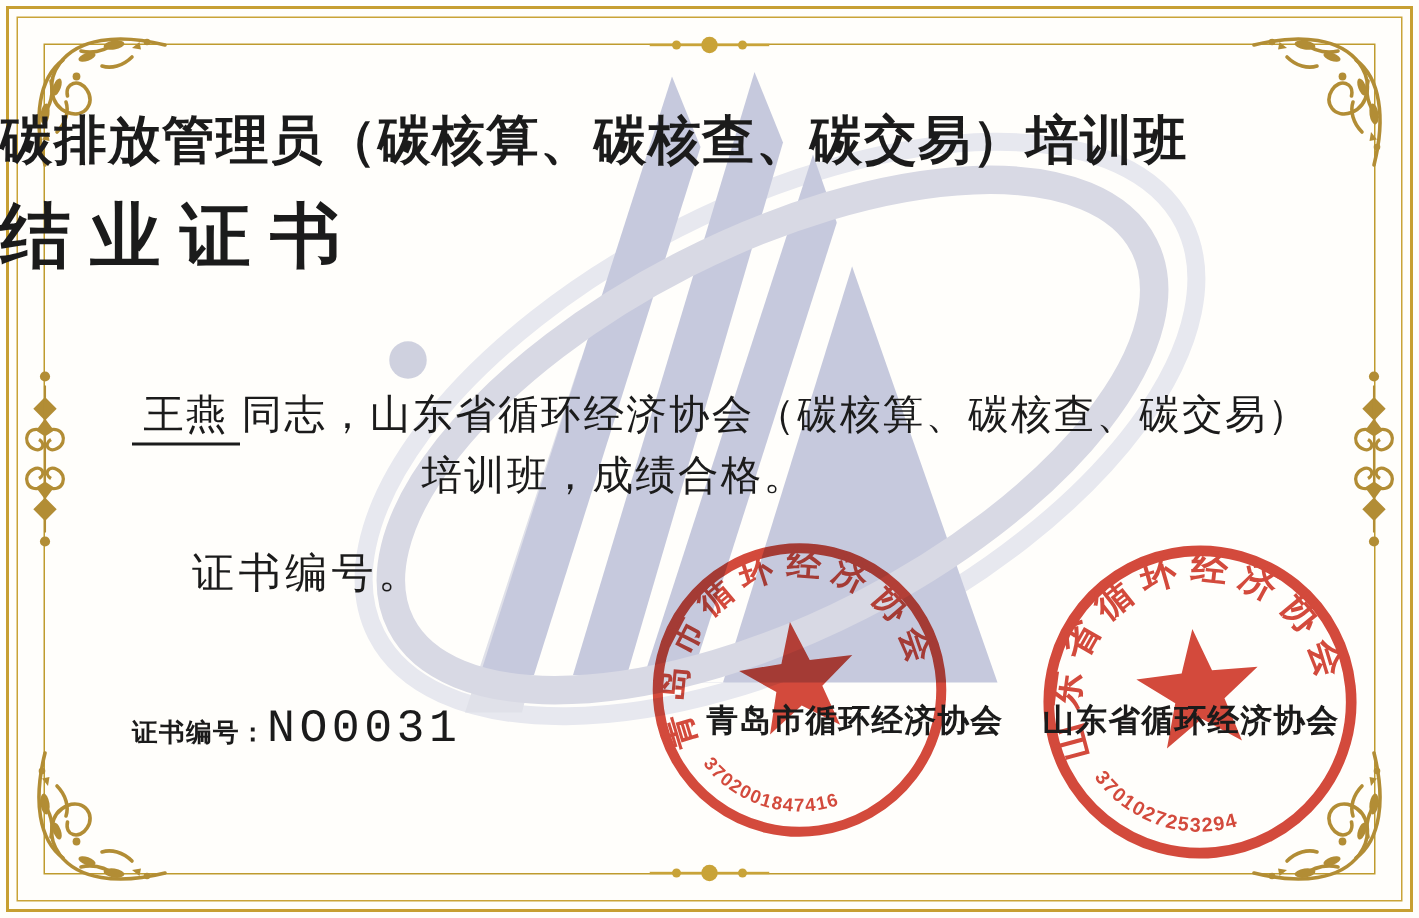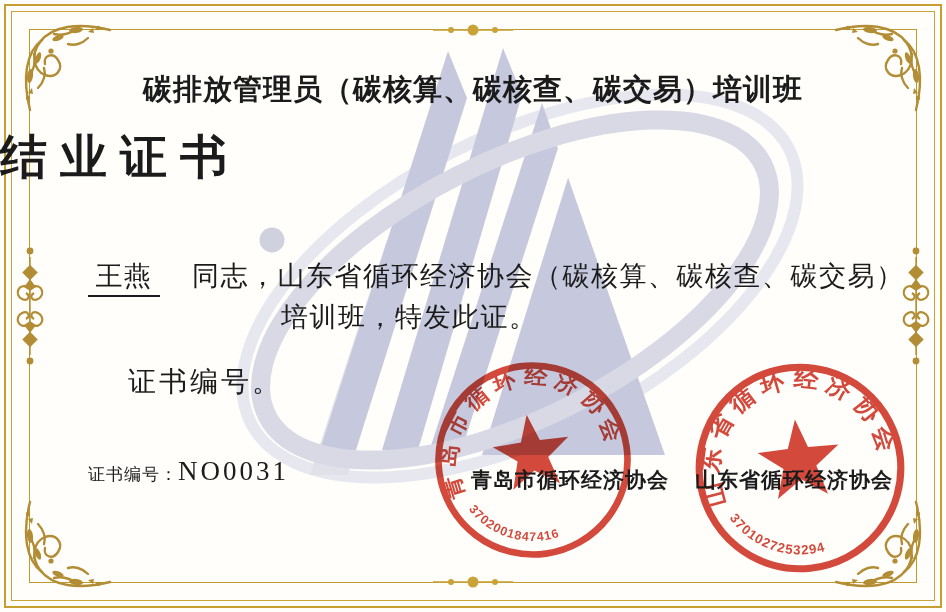--- a/index.html
+++ b/index.html
@@ -24,32 +24,32 @@
   .edge-mid{width:34px;height:130px;}
   .edge-mid.left{left:13px;top:241px;}
   .edge-mid.right{right:13px;top:241px;transform:scaleX(-1);}
   .dots-mid{width:80px;height:16px;}
   .dots-mid.top{left:433px;top:22px;}
   .dots-mid.bottom{left:433px;bottom:22px;}
   
   .watermark{position:absolute;left:160px;top:28px;width:700px;height:472px;z-index:1;}
   
   .txt{position:absolute;z-index:3;white-space:nowrap;}
-  .title-line{left:0;top:70px;width:946px;text-align:center;
-    font-size:29px;font-weight:bold;letter-spacing:1px;}
+  .title-line{left:0;top:70px;width:946px;text-align:left;
+    font-size:35px;font-weight:bold;letter-spacing:1px;}
   .subtitle{left:0;top:126px;width:946px;
     font-size:47px;font-weight:bold;letter-spacing:13px;}
   .body-line1{left:88px;top:258px;font-size:27px;letter-spacing:1.5px;}
   .recipient-name{display:inline-block;min-width:64px;text-align:center;
-    padding:0 4px 1px 4px;margin-right:32px;border-bottom:2px solid #1b1b1b;}
+    padding:0 4px 1px 4px;margin-right:1px;border-bottom:2px solid #1b1b1b;}
   .body-line2{left:281px;top:299px;font-size:27px;letter-spacing:1.5px;}
   .issue-statement{left:128px;top:363px;font-size:28px;letter-spacing:3px;}
   .serial-row{left:88px;top:456px;display:flex;align-items:baseline;}
-  .serial-label{font-size:17px;font-weight:normal;letter-spacing:1px;}
-  .serial-number{font-size:27px;letter-spacing:3px;font-family:Liberation Serif, serif;}
+  .serial-label{font-size:17px;font-weight:bold;letter-spacing:1px;}
+  .serial-number{font-size:31px;letter-spacing:3px;font-family:Liberation Mono, monospace;margin-top:13px;}
   .issuers{left:471px;top:466px;z-index:6;font-size:21px;font-weight:bold;letter-spacing:1px;display:flex;gap:26px;}
   .issue-date{left:701px;top:496px;z-index:6;font-size:20px;font-weight:bold;letter-spacing:1px;}
   
   .seal{position:absolute;z-index:4;mix-blend-mode:multiply;opacity:.92;}
   .seal.s1{left:428px;top:355px;width:210px;height:210px;transform:rotate(-8deg);}
   .seal.s2{left:688px;top:356px;width:224px;height:224px;transform:rotate(-6deg);}
   .seal-ring-text{font-size:24px;letter-spacing:7px;font-weight:bold;
     font-family:"Liberation Serif",serif;}
   .seal-code-text{font-size:13px;letter-spacing:1px;font-weight:bold;
     font-family:"Liberation Sans",sans-serif;}
@@ -161,21 +161,21 @@
     </g>
     <circle cx="112" cy="212" r="12.5" fill="#cfd1df"></circle>
   </svg>
 
   <div class="txt title-line">碳排放管理员（碳核算、碳核查、碳交易）培训班</div>
   <div class="txt subtitle">结业证书</div>
 
   <div class="txt body-line1">
     <span class="recipient-name">王燕</span><span>同志，山东省循环经济协会（碳核算、碳核查、碳交易）</span>
   </div>
-  <div class="txt body-line2">培训班，特发此证。</div>
+  <div class="txt body-line2">培训班，成绩合格。</div>
   <div class="txt issue-statement">证书编号。</div>
 
   <div class="txt serial-row">
     <span class="serial-label">证书编号：</span>
     <span class="serial-number">NO0031</span>
   </div>
 
   <svg class="seal s1" viewBox="-110 -110 220 220">
     <defs>
       <path id="sealArc0" d="M -75.2 27.4 A 80 80 0 1 1 75.2 27.4" fill="none"></path>

